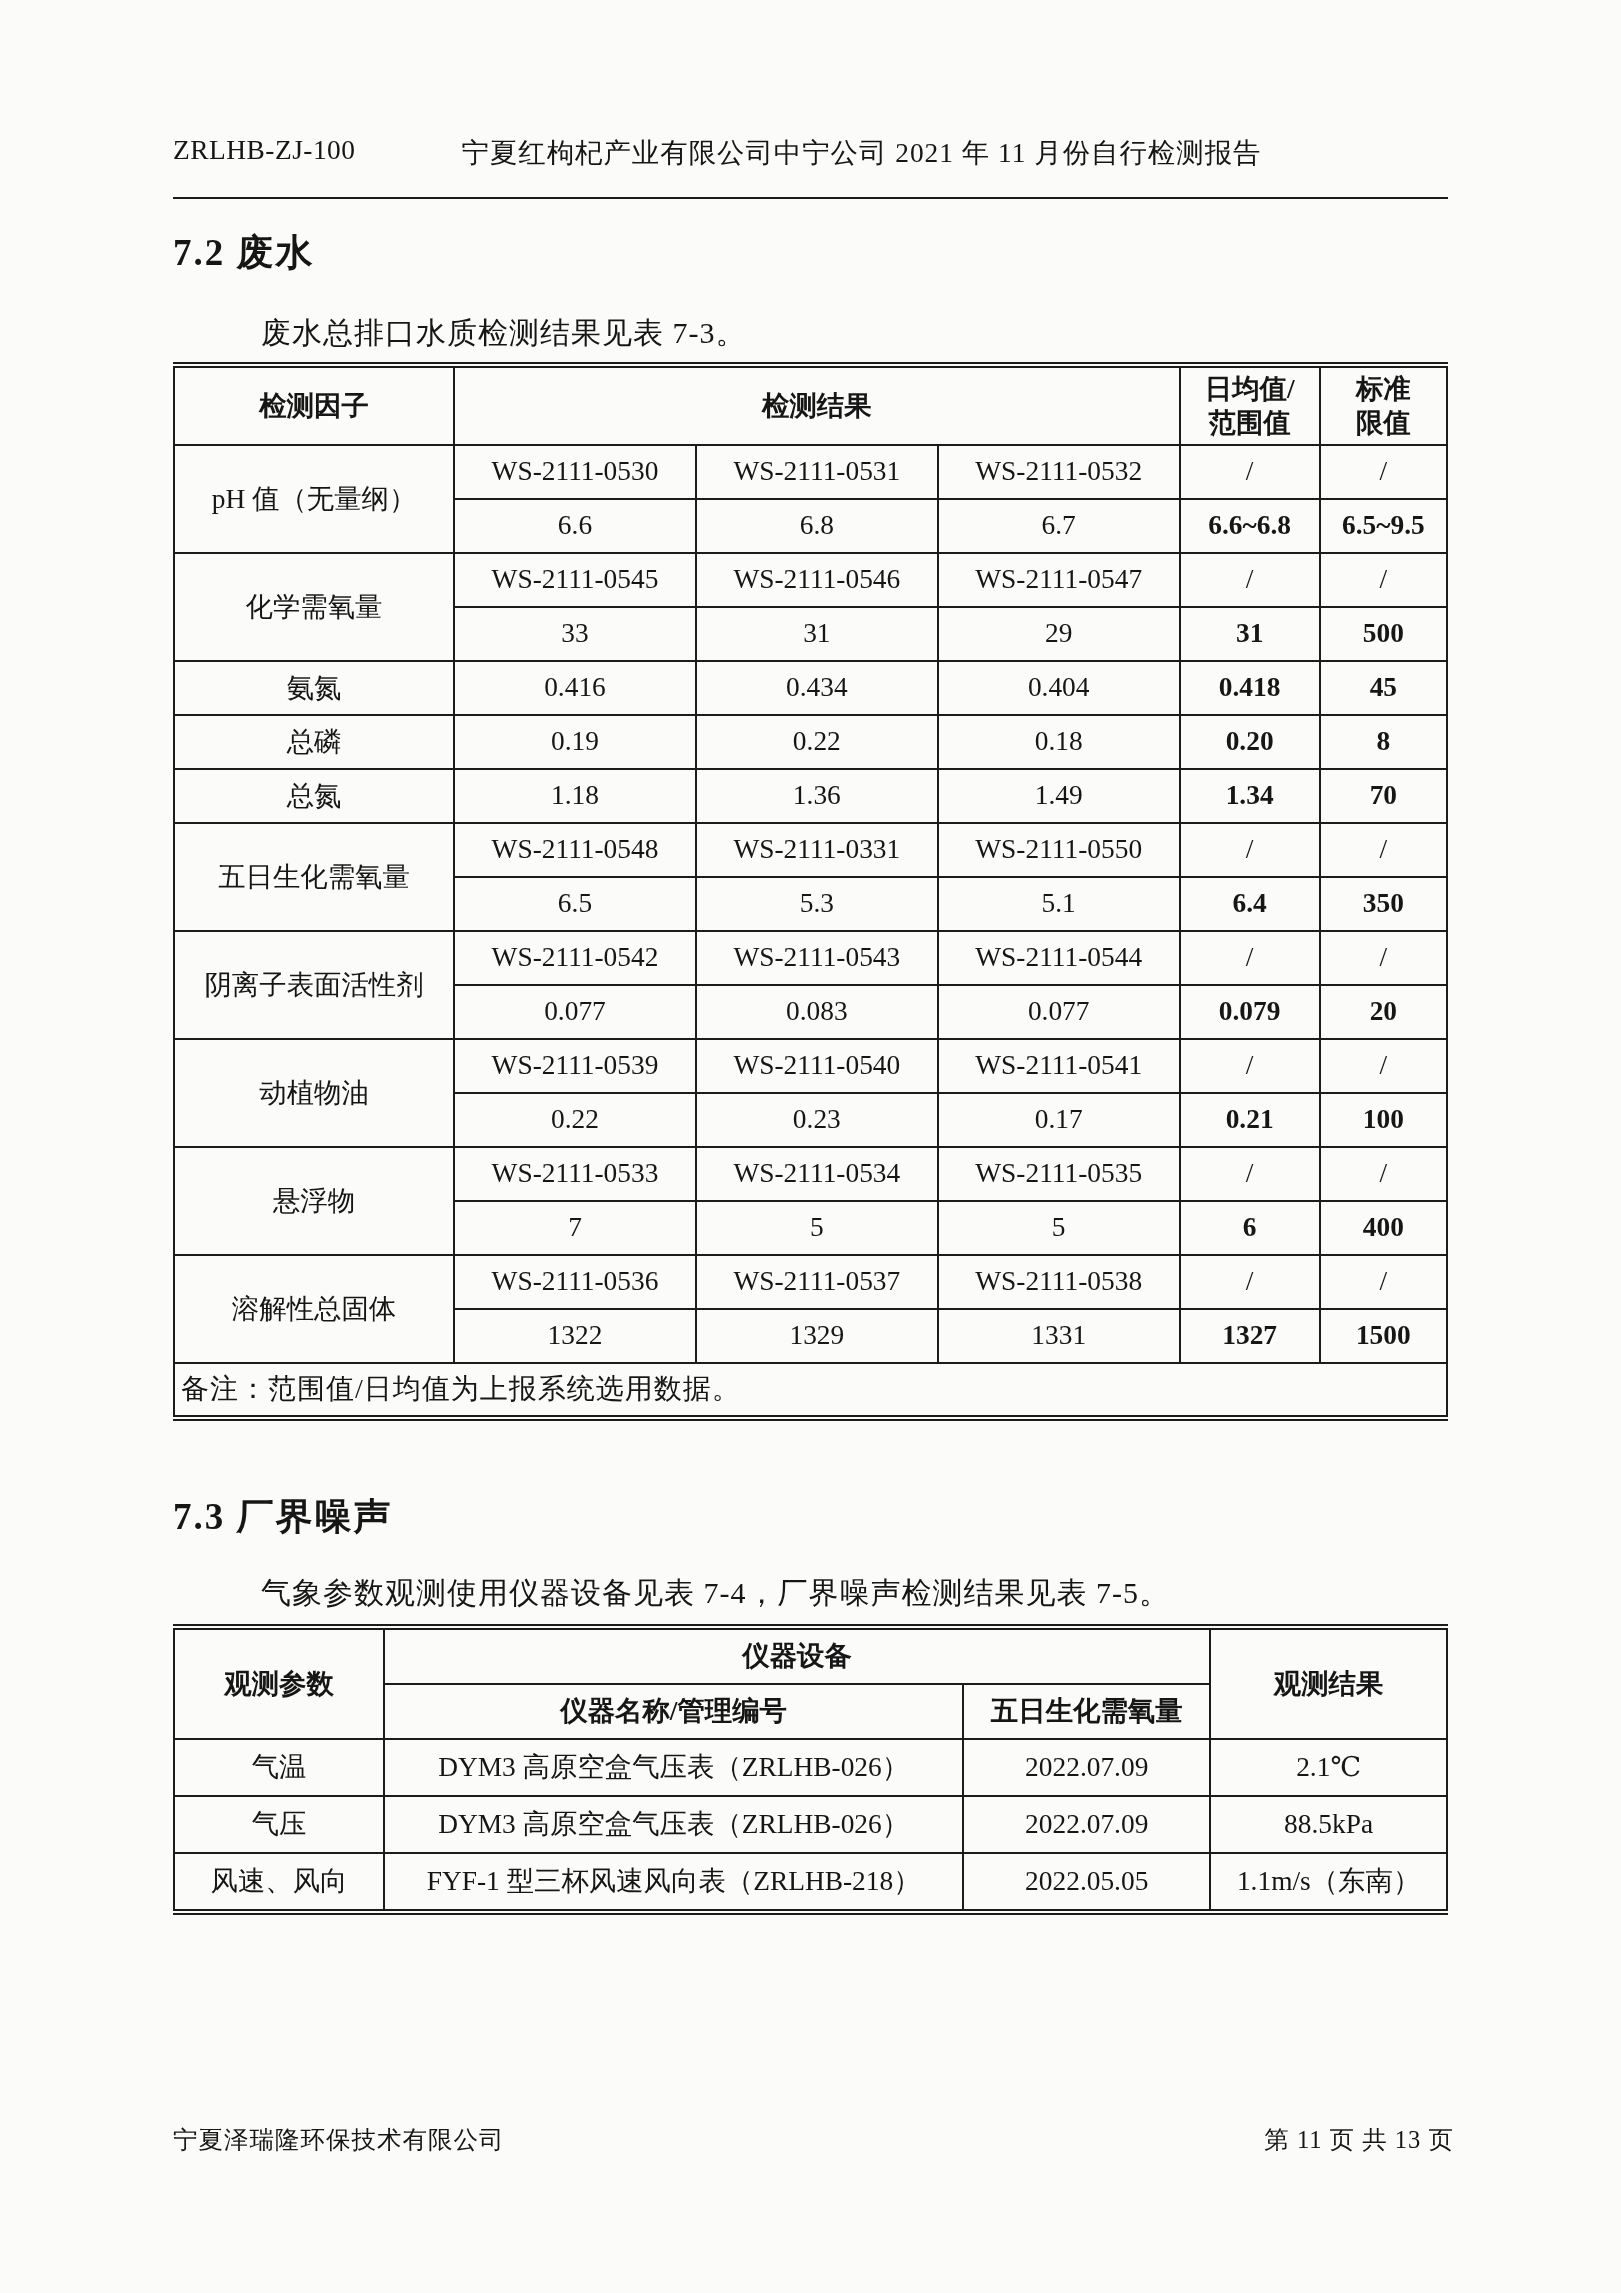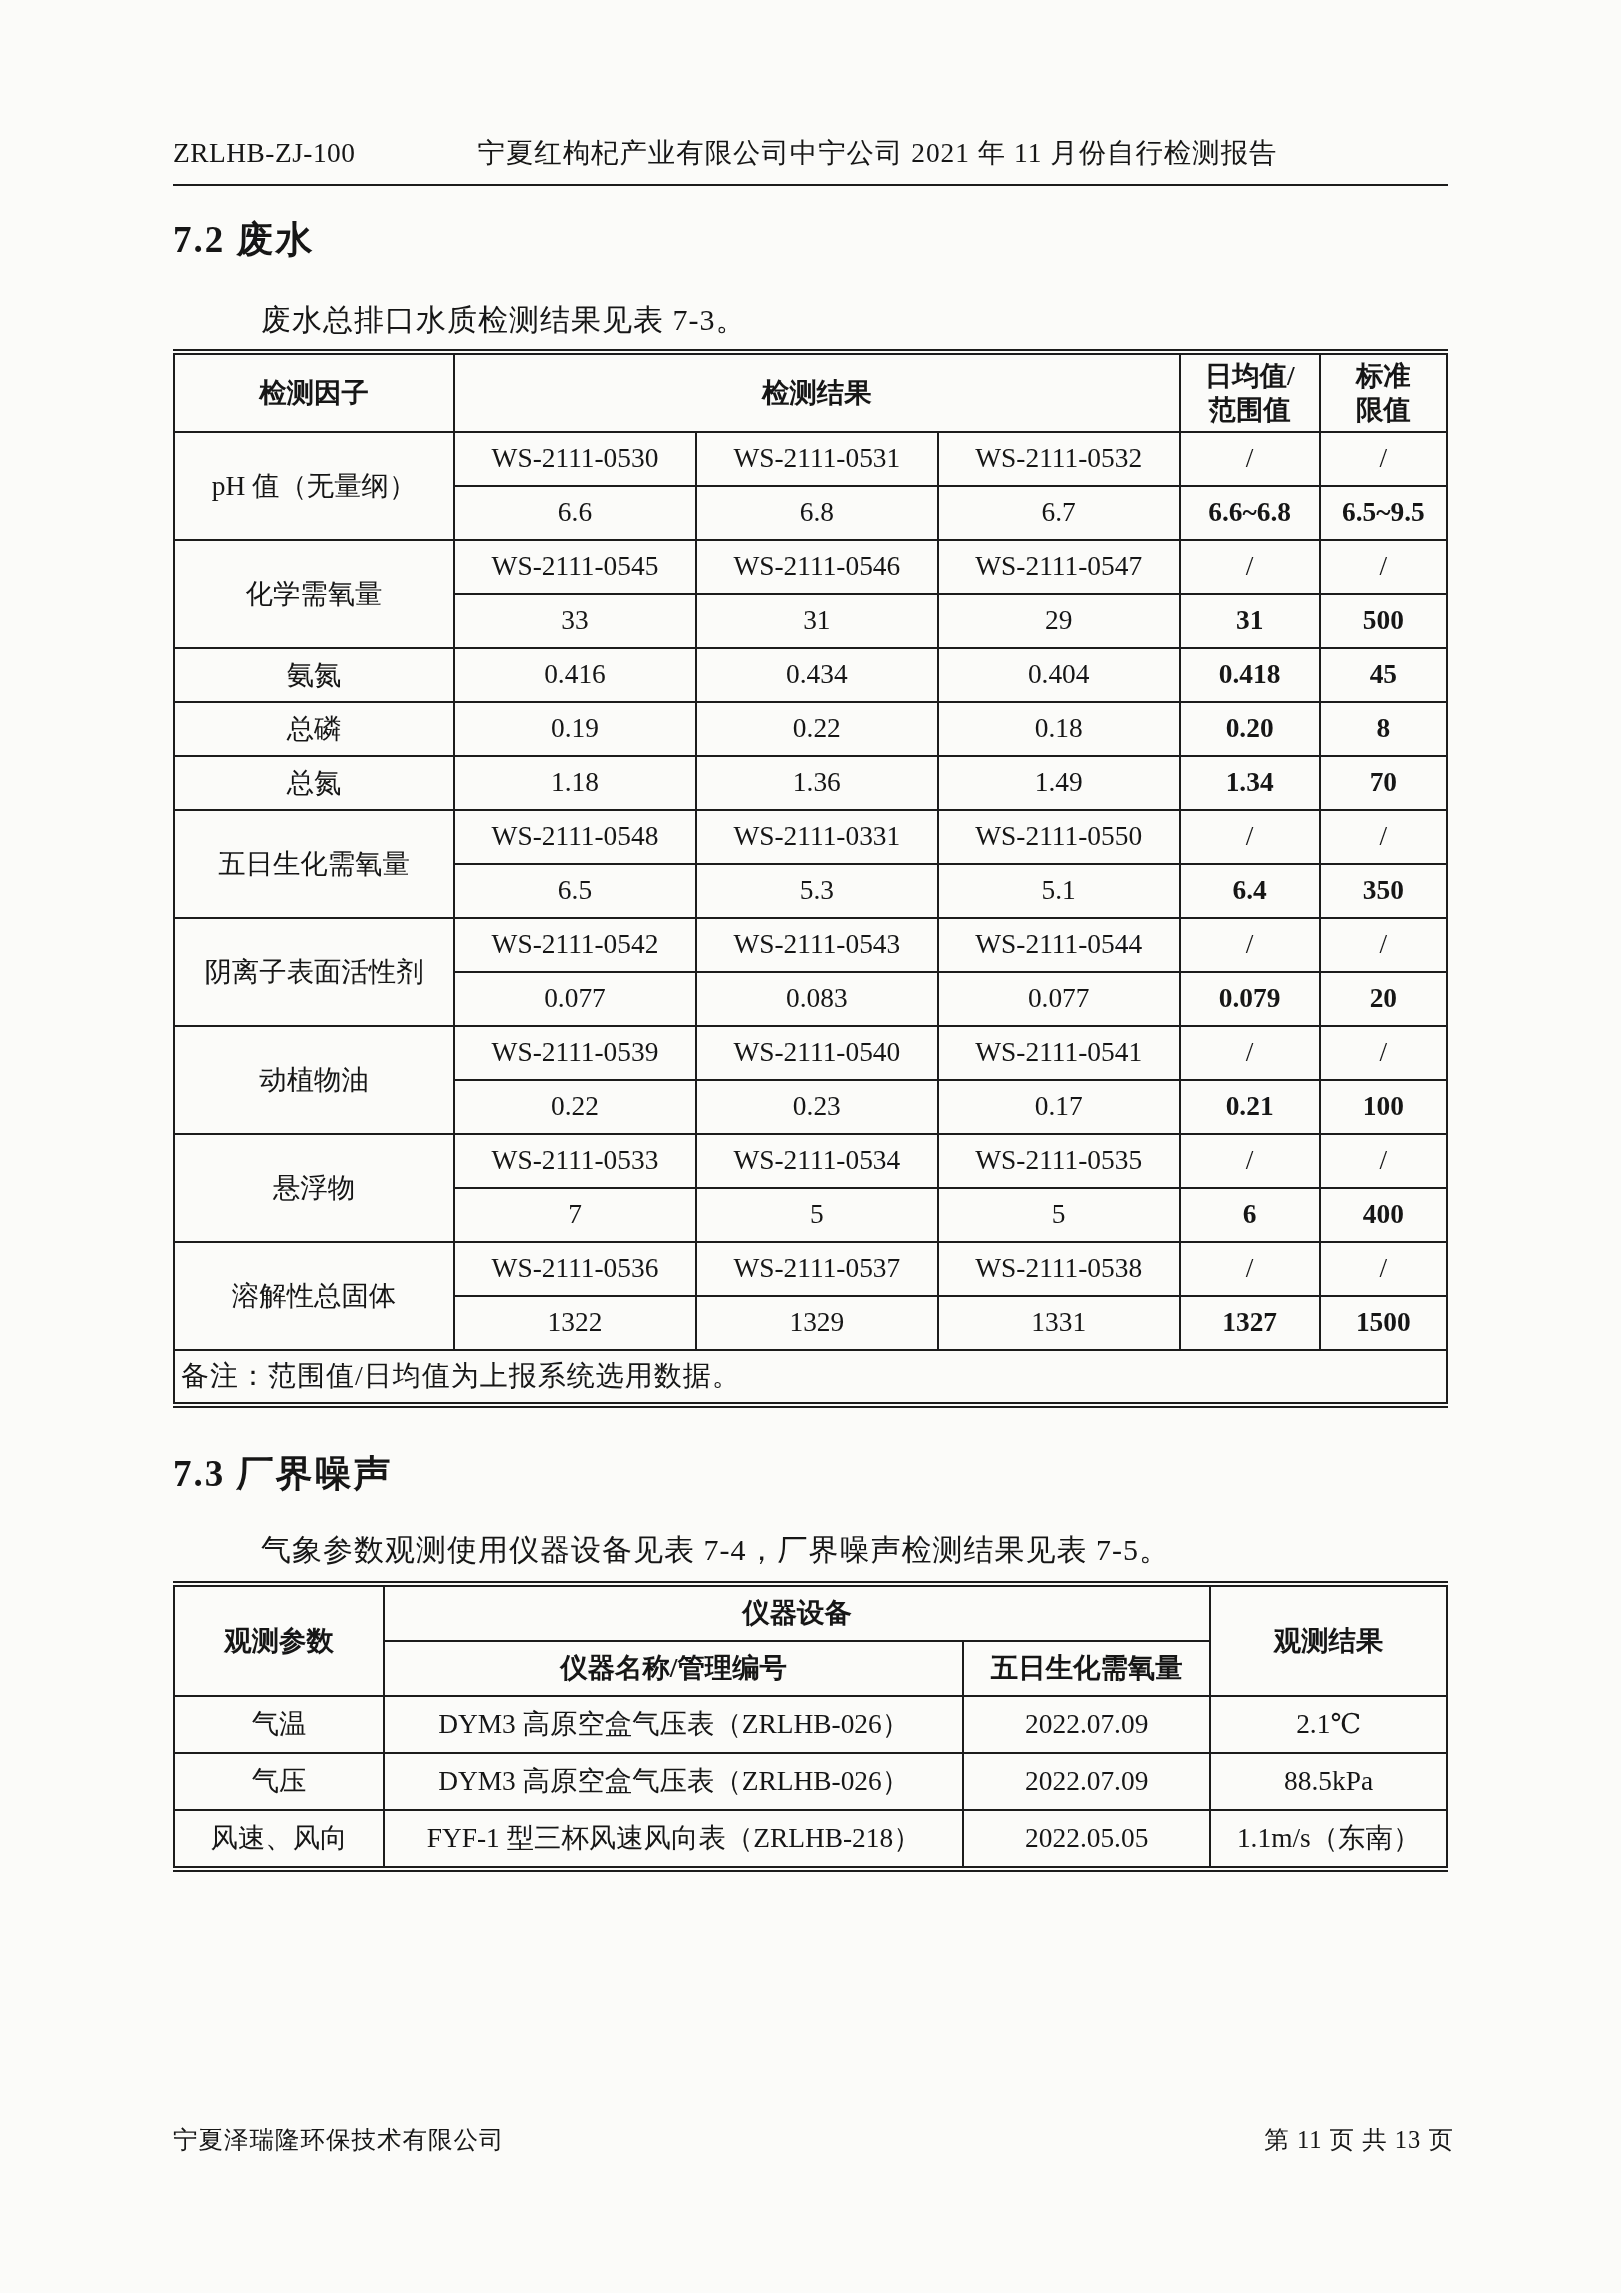--- a/index.html
+++ b/index.html
@@ -6,24 +6,23 @@
   body{
     width:1621px;height:2294px;position:relative;
     background:#fbfbf9;color:#161616;
     font-family:"Liberation Serif","DejaVu Serif",serif;
     -webkit-font-smoothing:antialiased;
   }
   .content{margin:0 173px;}
   
   .doc-header{
     padding-top:135px;
-    display:flex;align-items:center;
+    display:flex;align-items:flex-start;
     border-bottom:2.9px solid #1c1c1c;
-    padding-bottom:13px;
-    gap:16px;
+    padding-bottom:26px;
   }
   .doc-code{font-size:27.4px;letter-spacing:0.5px;}
   .doc-title{font-size:27.4px;margin-left:106px;letter-spacing:1px;}
   
   .sec-heading{font-size:37px;font-weight:bold;margin-top:29px;letter-spacing:2px;}
   .para{font-size:30px;margin-top:35px;text-indent:88px;letter-spacing:1px;}
   
   .caption-row{margin-top:19.6px;position:relative;height:41px;}
   .caption-row .cap{
     position:absolute;left:50%;transform:translateX(-50%) translateX(-103px);
@@ -231,21 +230,21 @@
       <td class="bold">1327</td>
       <td class="bold">1500</td>
     </tr>
 
     <tr>
       <td colspan="6" class="note-cell">备注：范围值/日均值为上报系统选用数据。</td>
     </tr>
   </tbody>
     </table>
 
-  <div class="sec-heading" style="margin-top:41px;">7.3 厂界噪声</div>
+  <div class="sec-heading" style="margin-top:71px;">7.3 厂界噪声</div>
   <div class="para" style="margin-top:31px;">气象参数观测使用仪器设备见表 7-4，厂界噪声检测结果见表 7-5。</div>
 
 
   <table class="t74">
     <colgroup>
       <col style="width:16.5%">
         <col style="width:45.5%">
         <col style="width:19.4%">
         <col style="width:18.6%">
     </colgroup>

